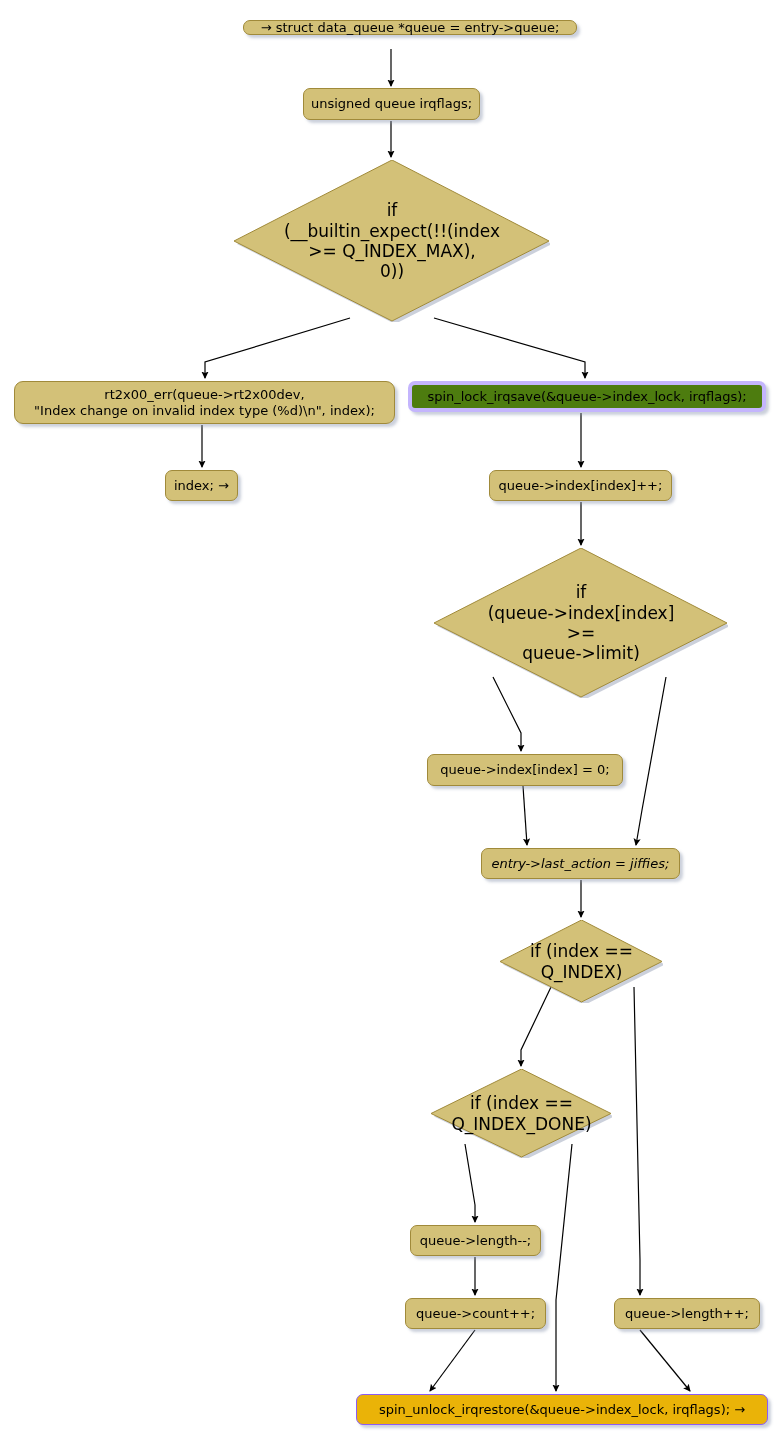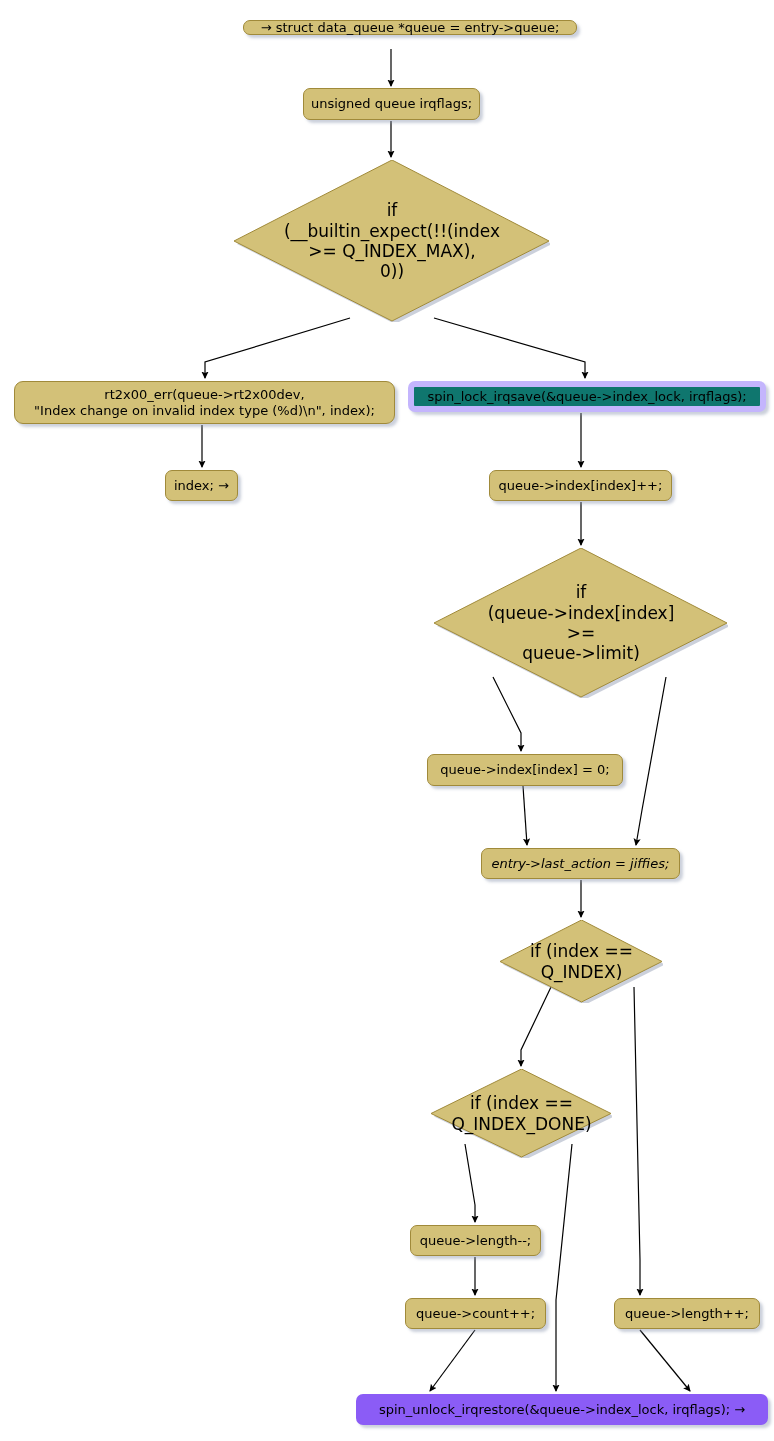--- a/index.html
+++ b/index.html
@@ -39,27 +39,27 @@
   }
   .box {
     background: #d3c178;
     border: 1px solid #a08a3a;
     border-radius: 7px;
     color: #000000;
     font-size: 13px;
     box-shadow: 3px 3px 3px rgba(140,150,175,0.45);
   }
   .box.red {
-    background: #0f766e;
-    border: 6px solid #c4b5fd;
+    background: #4d7c0f;
+    border: 4px solid #c4b5fd;
     box-shadow: 3px 3px 3px rgba(140,150,175,0.45);
   }
   .box.green {
-    background: #8b5cf6;
-    border: 3px solid #8b5cf6;
+    background: #eab308;
+    border: 1px solid #8b5cf6;
     box-shadow: 3px 3px 3px rgba(140,150,175,0.45);
   }
   .diamond-wrap {
     position: absolute;
   }
   .diamond-wrap .dtext {
     position: absolute;
     left: 0;
     top: 0;
     width: 100%;

